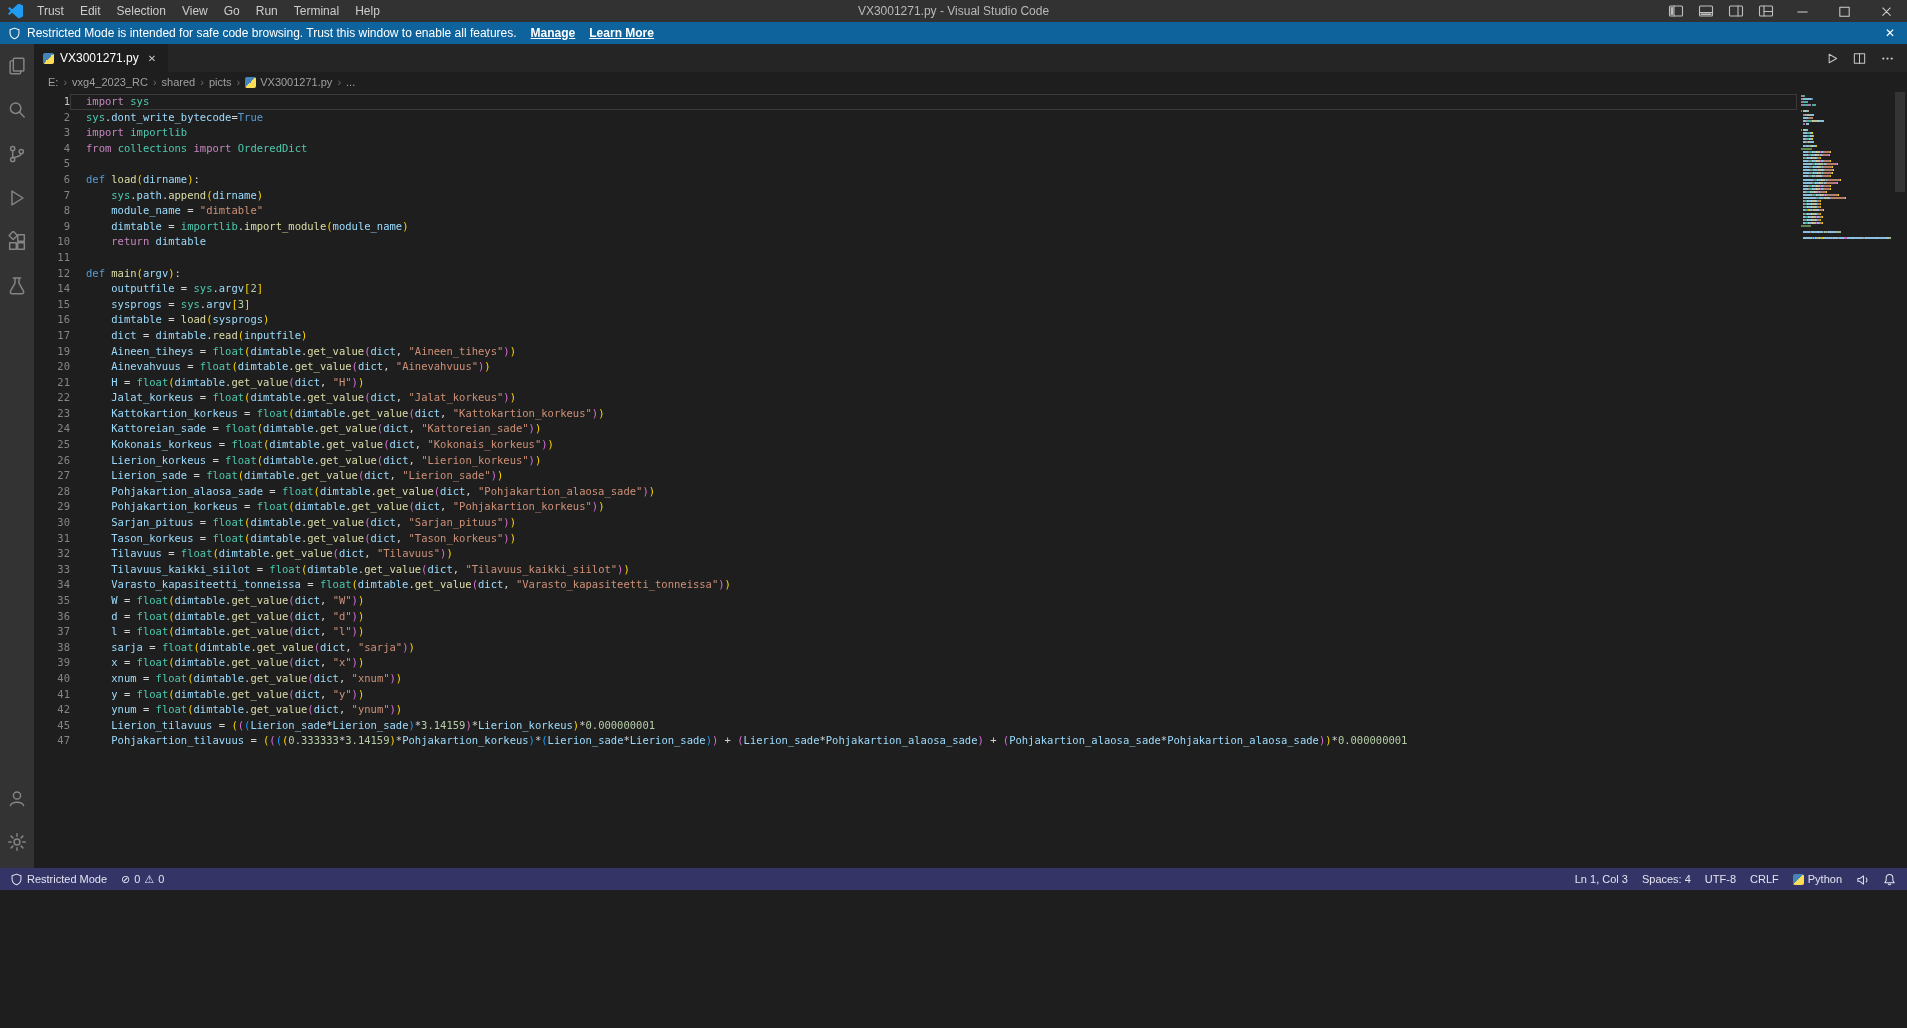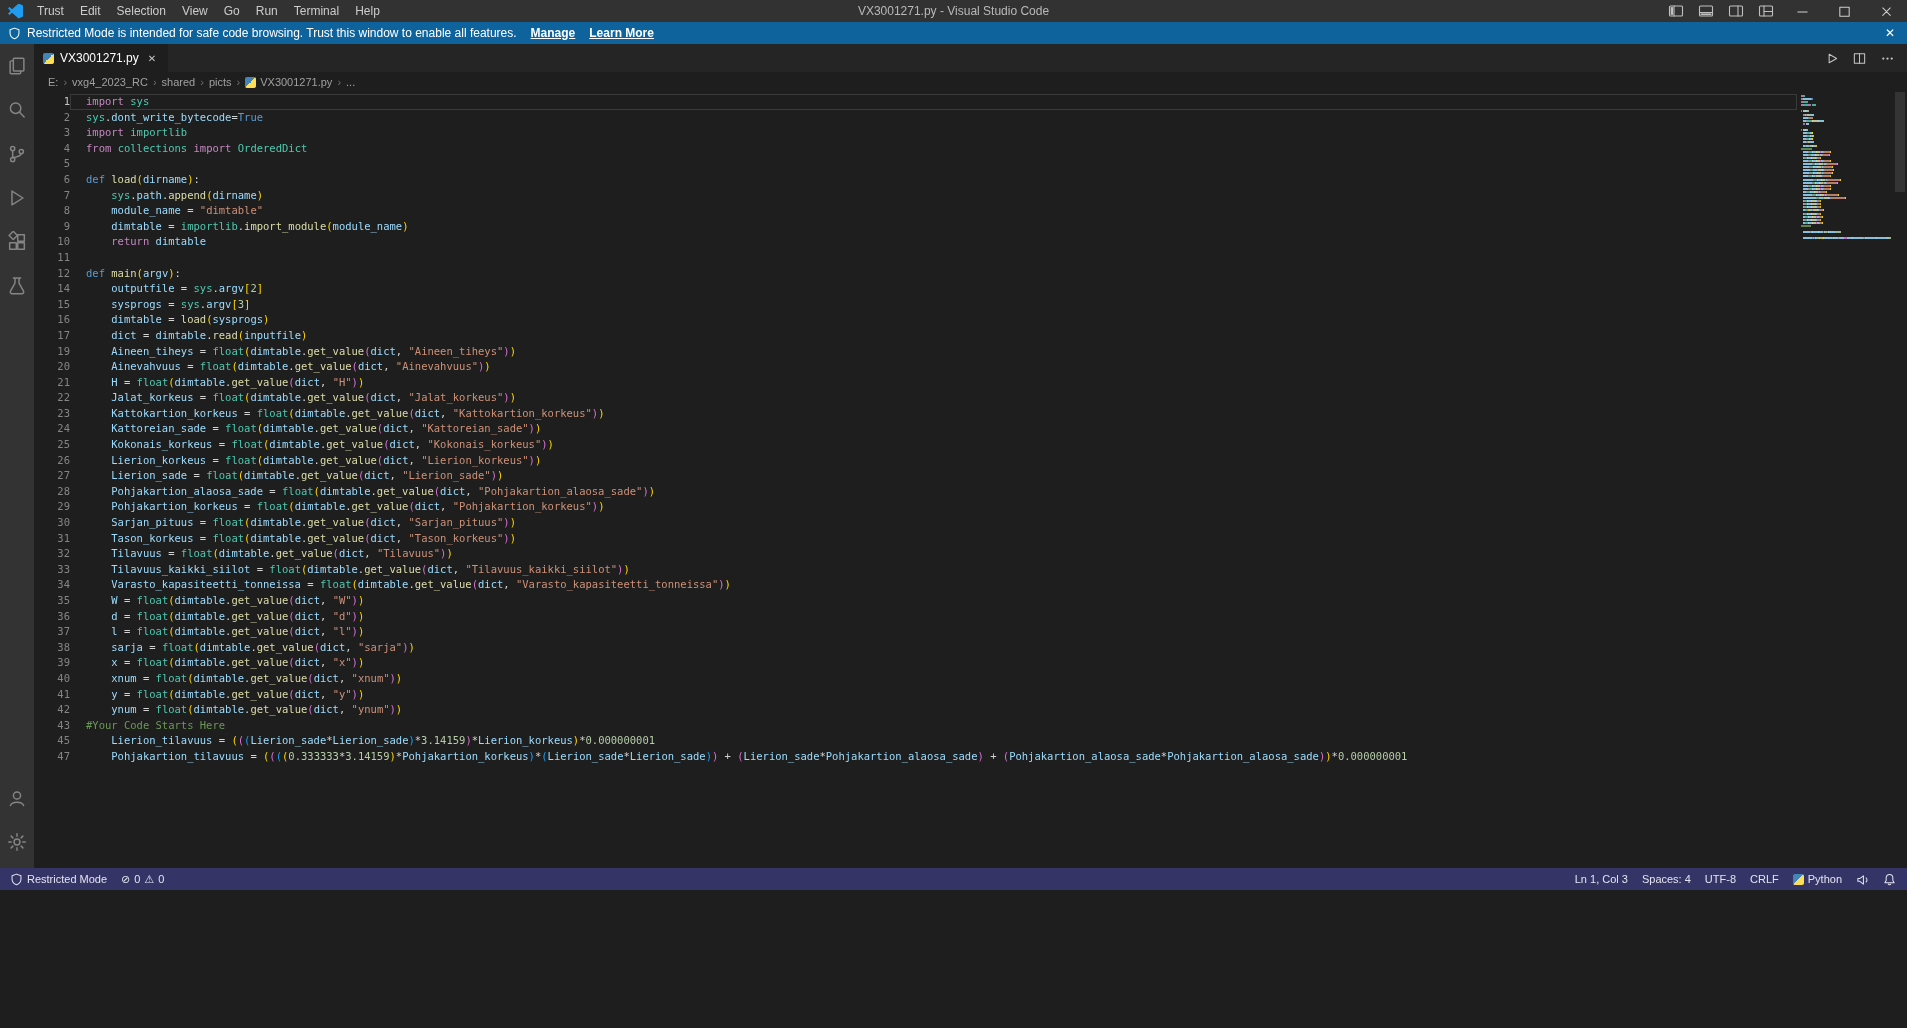--- a/index.html
+++ b/index.html
@@ -432,24 +432,20 @@
             <span class="ln">40</span>
             <span class="line-content"><span class="tk-p">    </span><span class="tk-v">xnum</span><span class="tk-p"> = </span><span class="tk-c">float</span><span class="tk-b1">(</span><span class="tk-v">dimtable</span><span class="tk-p">.</span><span class="tk-f">get_value</span><span class="tk-b2">(</span><span class="tk-v">dict</span><span class="tk-p">, </span><span class="tk-s">"xnum"</span><span class="tk-b2">)</span><span class="tk-b1">)</span></span>
           </div>
           <div class="code-line">
             <span class="ln">41</span>
             <span class="line-content"><span class="tk-p">    </span><span class="tk-v">y</span><span class="tk-p"> = </span><span class="tk-c">float</span><span class="tk-b1">(</span><span class="tk-v">dimtable</span><span class="tk-p">.</span><span class="tk-f">get_value</span><span class="tk-b2">(</span><span class="tk-v">dict</span><span class="tk-p">, </span><span class="tk-s">"y"</span><span class="tk-b2">)</span><span class="tk-b1">)</span></span>
           </div>
           <div class="code-line">
             <span class="ln">42</span>
             <span class="line-content"><span class="tk-p">    </span><span class="tk-v">ynum</span><span class="tk-p"> = </span><span class="tk-c">float</span><span class="tk-b1">(</span><span class="tk-v">dimtable</span><span class="tk-p">.</span><span class="tk-f">get_value</span><span class="tk-b2">(</span><span class="tk-v">dict</span><span class="tk-p">, </span><span class="tk-s">"ynum"</span><span class="tk-b2">)</span><span class="tk-b1">)</span></span>
-          </div>
-          <div class="code-line">
-            <span class="ln">43</span>
-            <span class="line-content"><span class="tk-m">#Your Code Starts Here</span></span>
           </div>
           <div class="code-line">
             <span class="ln">45</span>
             <span class="line-content"><span class="tk-p">    </span><span class="tk-v">Lierion_tilavuus</span><span class="tk-p"> = </span><span class="tk-b1">(</span><span class="tk-b2">(</span><span class="tk-b3">(</span><span class="tk-v">Lierion_sade</span><span class="tk-p">*</span><span class="tk-v">Lierion_sade</span><span class="tk-b3">)</span><span class="tk-p">*</span><span class="tk-n">3.14159</span><span class="tk-b2">)</span><span class="tk-p">*</span><span class="tk-v">Lierion_korkeus</span><span class="tk-b1">)</span><span class="tk-p">*</span><span class="tk-n">0.000000001</span></span>
           </div>
           <div class="code-line">
             <span class="ln">47</span>
             <span class="line-content"><span class="tk-p">    </span><span class="tk-v">Pohjakartion_tilavuus</span><span class="tk-p"> = </span><span class="tk-b1">(</span><span class="tk-b2">(</span><span class="tk-b3">(</span><span class="tk-b1">(</span><span class="tk-n">0.333333</span><span class="tk-p">*</span><span class="tk-n">3.14159</span><span class="tk-b1">)</span><span class="tk-p">*</span><span class="tk-v">Pohjakartion_korkeus</span><span class="tk-b3">)</span><span class="tk-p">*</span><span class="tk-b3">(</span><span class="tk-v">Lierion_sade</span><span class="tk-p">*</span><span class="tk-v">Lierion_sade</span><span class="tk-b3">)</span><span class="tk-b2">)</span><span class="tk-p"> + </span><span class="tk-b2">(</span><span class="tk-v">Lierion_sade</span><span class="tk-p">*</span><span class="tk-v">Pohjakartion_alaosa_sade</span><span class="tk-b2">)</span><span class="tk-p"> + </span><span class="tk-b2">(</span><span class="tk-v">Pohjakartion_alaosa_sade</span><span class="tk-p">*</span><span class="tk-v">Pohjakartion_alaosa_sade</span><span class="tk-b2">)</span><span class="tk-b1">)</span><span class="tk-p">*</span><span class="tk-n">0.000000001</span></span>
           </div>
         </div>

